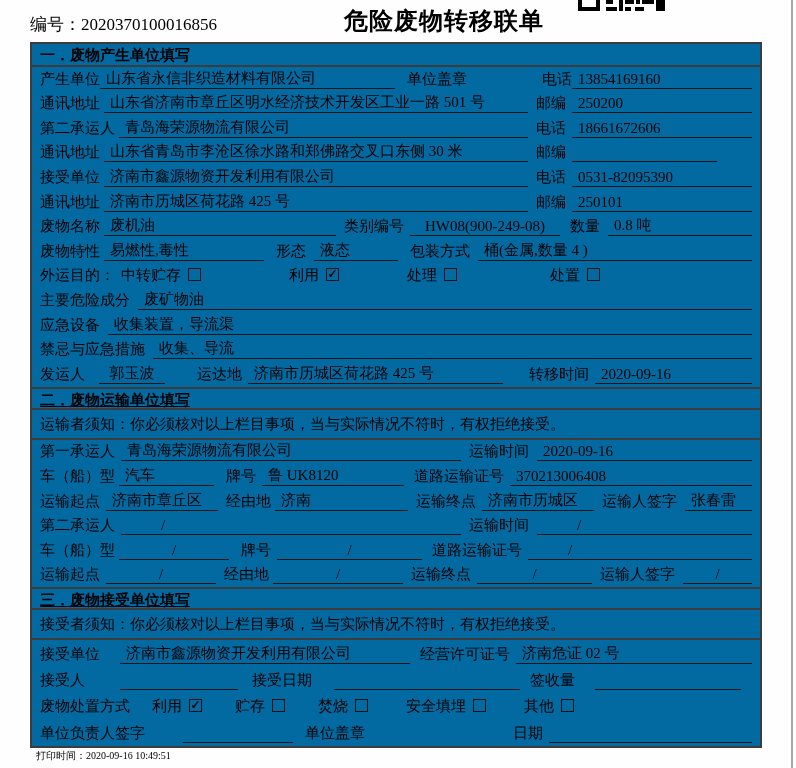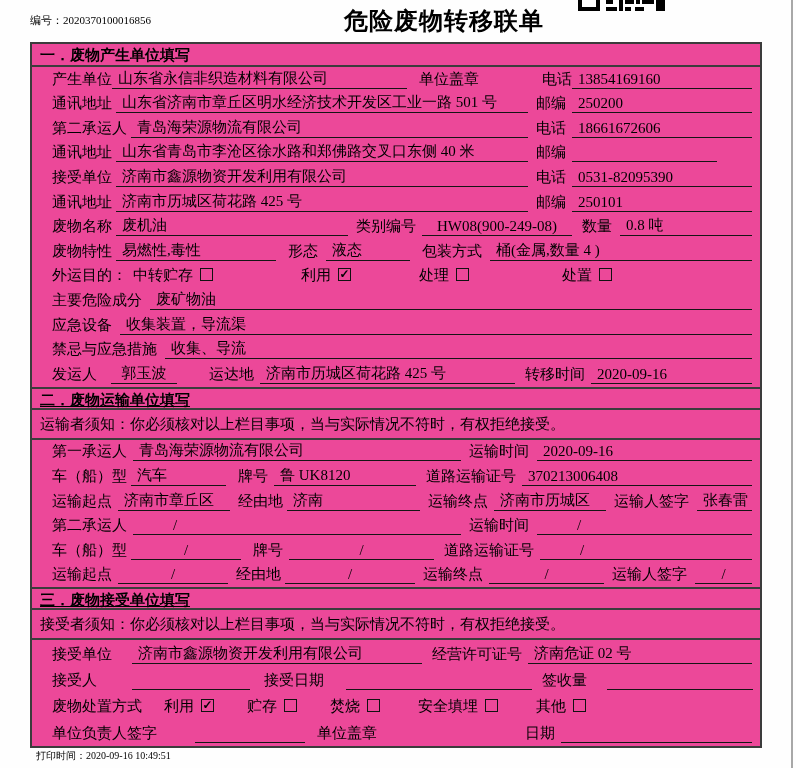--- a/index.html
+++ b/index.html
@@ -4,41 +4,41 @@
 <style>
   * { box-sizing: border-box; }
   html, body { margin: 0; padding: 0; }
   body {
     width: 796px; height: 768px;
     background: #ffffff; color: #000;
     font-family: "Liberation Serif", "DejaVu Serif", serif;
   }
   .page { position: relative; width: 796px; height: 768px; overflow: hidden; background: #fefefe; }
 
-  .doc-no { position: absolute; left: 30px; top: 13px; font-size: 11px; white-space: nowrap; }
+  .doc-no { position: absolute; left: 30px; top: 13px; font-size: 17px; white-space: nowrap; }
   .doc-title {
     position: absolute; left: 0; top: 5px; width: 100%;
     padding-left: 92px; text-align: center;
     font-size: 24px; font-weight: bold; letter-spacing: 1px;
   }
   .qr { position: absolute; left: 578px; top: 0; width: 90px; height: 11px; }
 
   .form-table {
     position: absolute; left: 30px; top: 42px; width: 732px;
-    border: 2px solid #3c3c3c; background: #ec4899;
+    border: 2px solid #3c3c3c; background: #0369a1;
   }
   .sec-hd {
     height: 23px; padding: 2px 8px;
     font-size: 15px; font-weight: bold;
     border-bottom: 2px solid #3c3c3c;
   }
   .sec-hd.bt { border-top: 2px solid #3c3c3c; text-decoration: underline; }
   .notice { height: 30px; padding: 5px 8px; font-size: 15px; border-bottom: 2px solid #3c3c3c; white-space: nowrap; }
 
-  .row { display: flex; align-items: flex-end; height: 24.6px; padding: 0 8px 3px 20px; font-size: 15px; }
+  .row { display: flex; align-items: flex-end; height: 24.6px; padding: 0 8px 3px 8px; font-size: 15px; }
   .sec3 .row { height: 26.4px; }
   .lbl { white-space: nowrap; flex: 0 0 auto; }
   .val {
     border-bottom: 1px solid #151515;
     padding: 0 2px 0 6px; white-space: nowrap;
     flex: 0 0 auto; min-height: 2px; overflow: hidden;
   }
   .c { text-align: center; padding: 0 2px; }
   .pl40 { padding-left: 40px; }
   .grow { flex: 1 1 auto; }
@@ -97,21 +97,21 @@
 
     <div class="row">
       <span class="lbl">第二承运人</span>
       <span class="val grow" style="margin-left:4px">青岛海荣源物流有限公司</span>
       <span class="lbl" style="margin-left:8px">电话</span>
       <span class="val" style="width:180px;margin-left:6px">18661672606</span>
     </div>
 
     <div class="row">
       <span class="lbl">通讯地址</span>
-      <span class="val grow" style="margin-left:4px">山东省青岛市李沧区徐水路和郑佛路交叉口东侧 40 米</span>
+      <span class="val grow" style="margin-left:4px">山东省青岛市李沧区徐水路和郑佛路交叉口东侧 30 米</span>
       <span class="lbl" style="margin-left:8px">邮编</span>
       <span class="val" style="width:145px;margin-left:6px;margin-right:35px"></span>
     </div>
 
     <div class="row">
       <span class="lbl">接受单位</span>
       <span class="val grow" style="margin-left:4px">济南市鑫源物资开发利用有限公司</span>
       <span class="lbl" style="margin-left:8px">电话</span>
       <span class="val" style="width:180px;margin-left:6px">0531-82095390</span>
     </div>
@@ -162,21 +162,21 @@
     <div class="row">
       <span class="lbl">禁忌与应急措施</span>
       <span class="val grow" style="margin-left:8px">收集、导流</span>
     </div>
 
     <div class="row">
       <span class="lbl">发运人</span>
       <span class="val c" style="width:66px;margin-left:14px">郭玉波</span>
       <span class="lbl" style="margin-left:32px">运达地</span>
       <span class="val" style="width:255px;margin-left:6px">济南市历城区荷花路 425 号</span>
-      <span class="lbl" style="margin-left:10px">转移时间</span>
+      <span class="lbl" style="margin-left:26px">转移时间</span>
       <span class="val grow" style="margin-left:6px">2020-09-16</span>
     </div>
 
     <div class="sec-hd bt">二．废物运输单位填写</div>
     <div class="notice">运输者须知：你必须核对以上栏目事项，当与实际情况不符时，有权拒绝接受。</div>
 
     <div class="row">
       <span class="lbl">第一承运人</span>
       <span class="val grow" style="margin-left:6px">青岛海荣源物流有限公司</span>
       <span class="lbl" style="margin-left:8px">运输时间</span>

